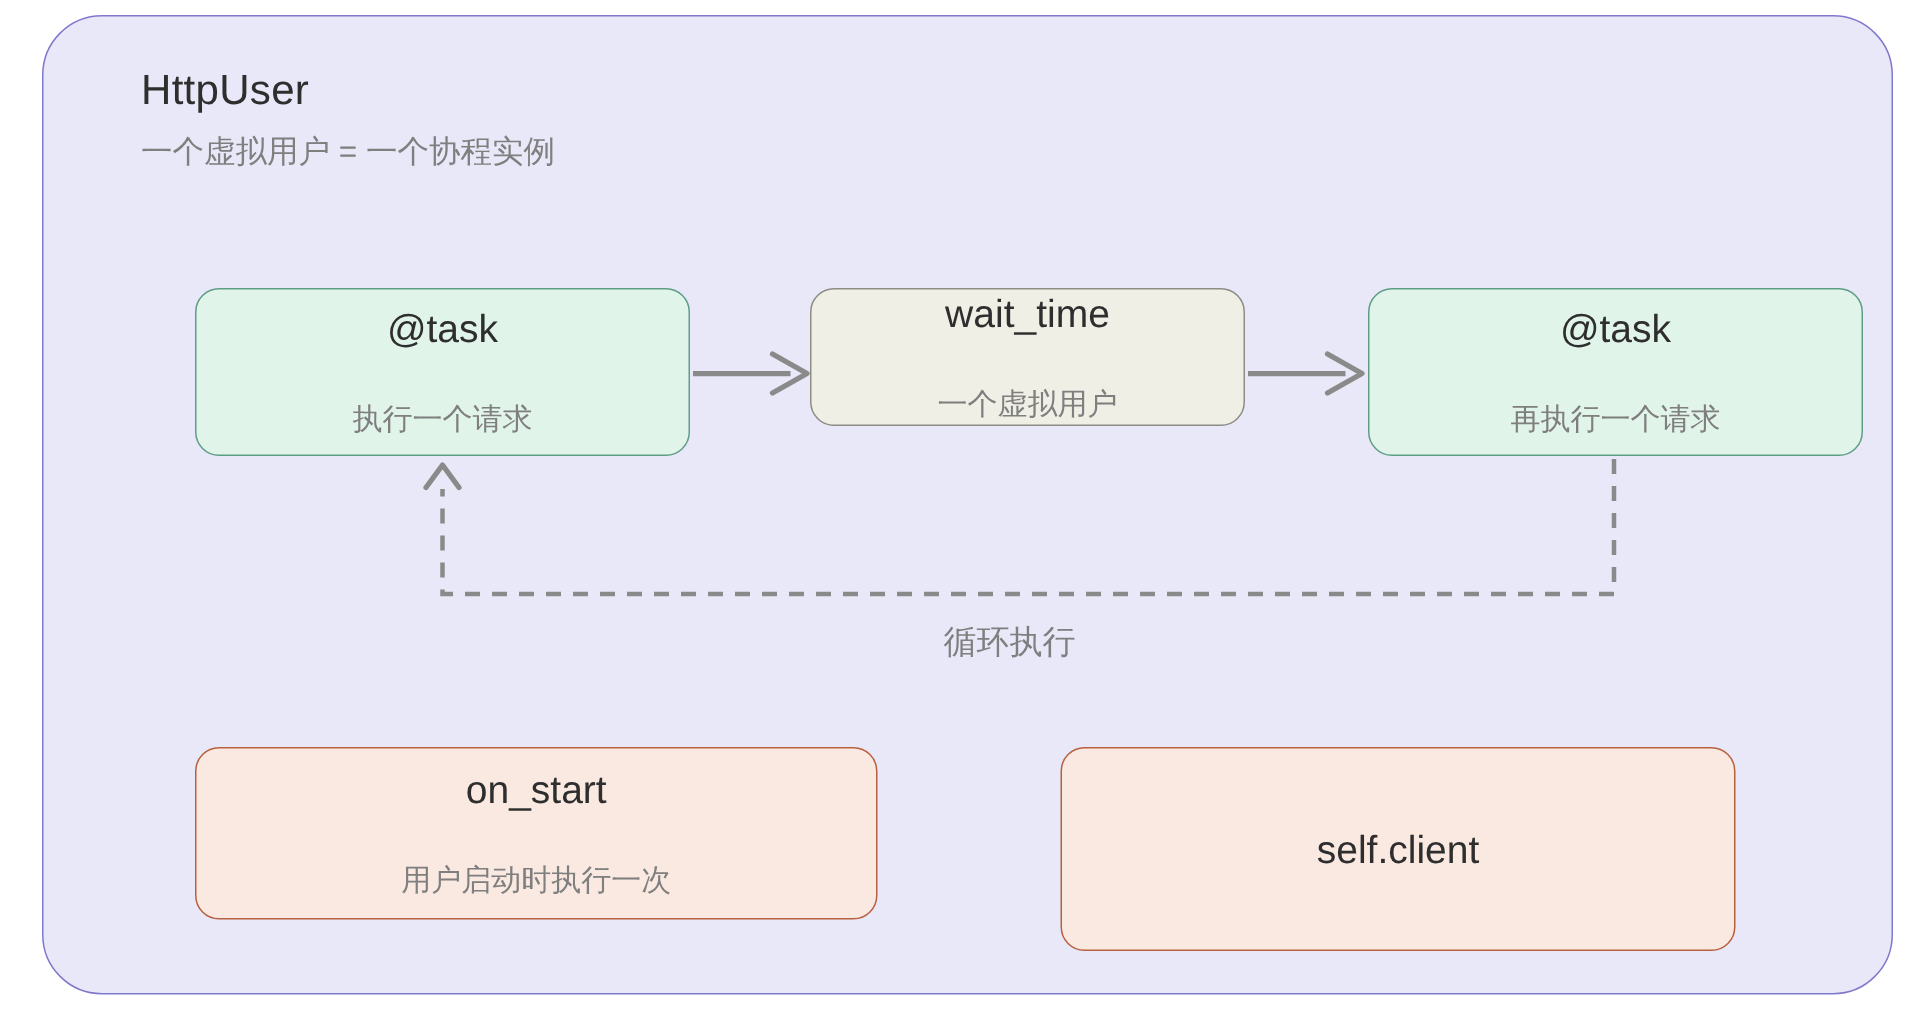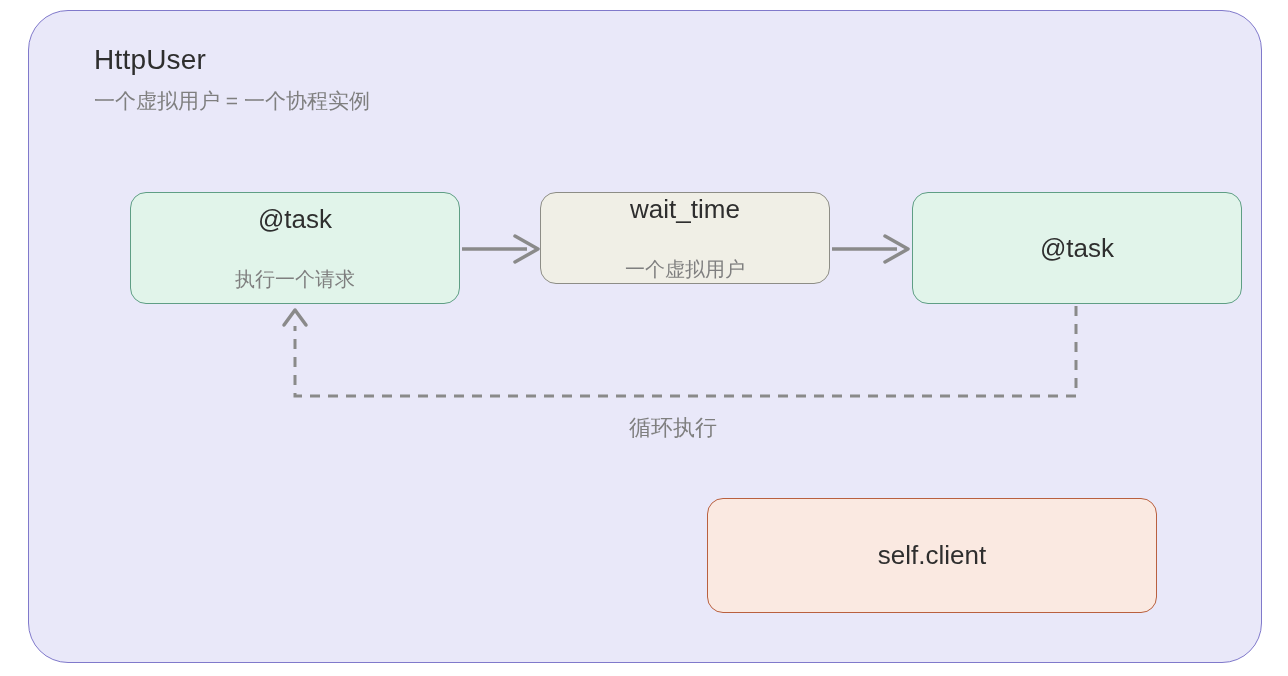--- a/index.html
+++ b/index.html
@@ -82,21 +82,21 @@
     border-color: var(--wait-border);
   }
   .node.hook {
     background: var(--hook-bg);
     border-color: var(--hook-border);
   }
   #node-task-1   { left: 130px; top: 192px; width: 330px; height: 112px; }
   #node-wait     { left: 540px; top: 192px; width: 290px; height: 92px; }
   #node-task-2   { left: 912px; top: 192px; width: 330px; height: 112px; }
   #node-on-start { left: 130px; top: 498px; width: 455px; height: 115px; }
-  #node-client   { left: 707px; top: 498px; width: 450px; height: 115px; }
+  #node-client   { left: 707px; top: 498px; width: 450px; height: 136px; }
   .connectors {
     position: absolute;
     left: 0; top: 0;
     width: 1288px;
     height: 676px;
     pointer-events: none;
   }
   .connectors .solid {
     stroke: var(--arrow-color);
     stroke-width: 3.5;
@@ -161,22 +161,27 @@
     <div class="node-sub">执行一个请求</div>
   </div>
 
   <div class="node wait" id="node-wait">
     <div class="node-title">wait_time</div>
     <div class="node-sub">一个虚拟用户</div>
   </div>
 
   <div class="node task" id="node-task-2">
     <div class="node-title">@task</div>
+    <div class="node-sub">再执行一个请求</div>
   </div>
 
   <div class="loop-label">循环执行</div>
 
+  <div class="node hook" id="node-on-start">
+    <div class="node-title">on_start</div>
+    <div class="node-sub">用户启动时执行一次</div>
+  </div>
 
   <div class="node hook" id="node-client">
     <div class="node-title">self.client</div>
   </div>
 
 </div>
 
 </body></html>

